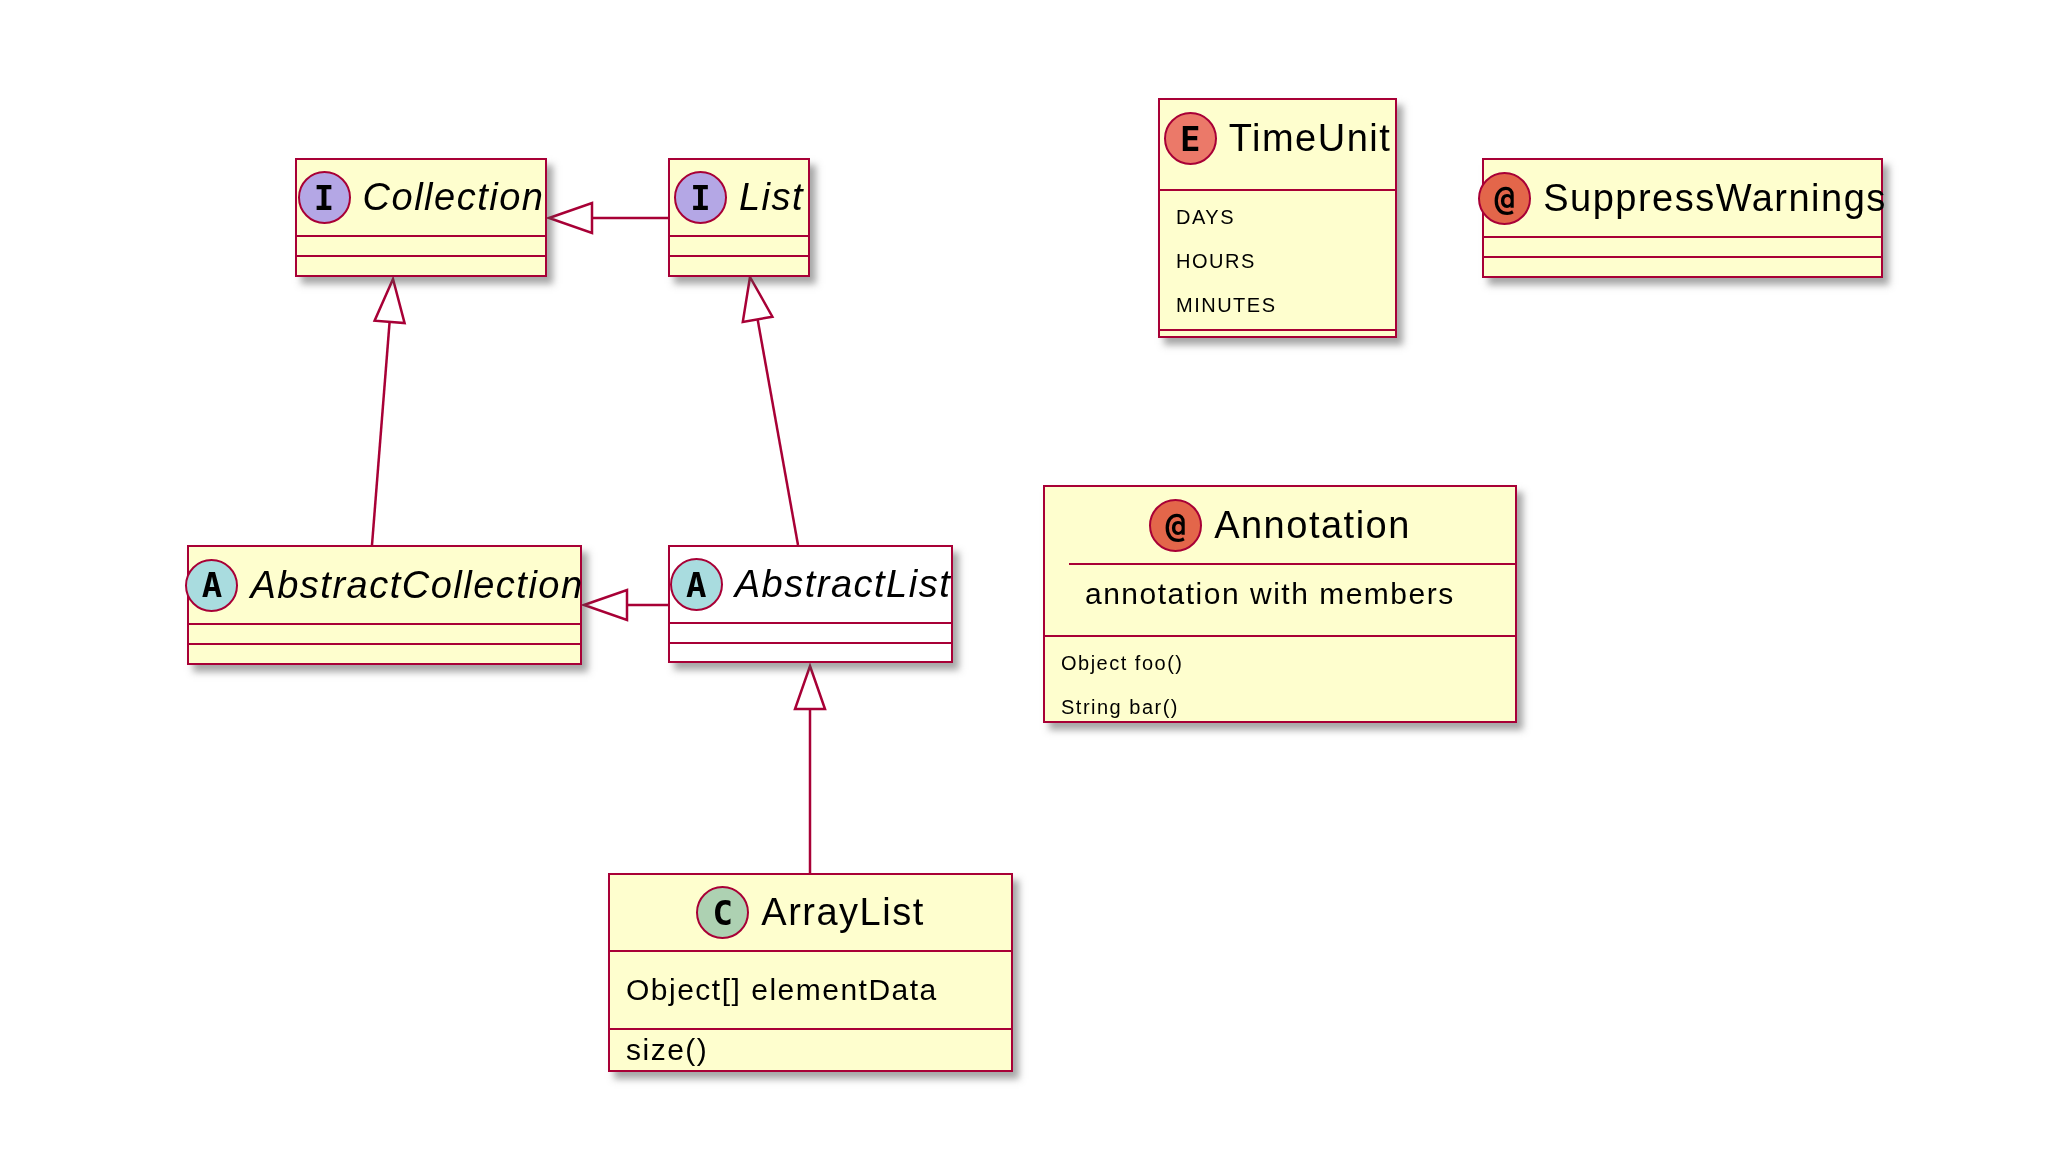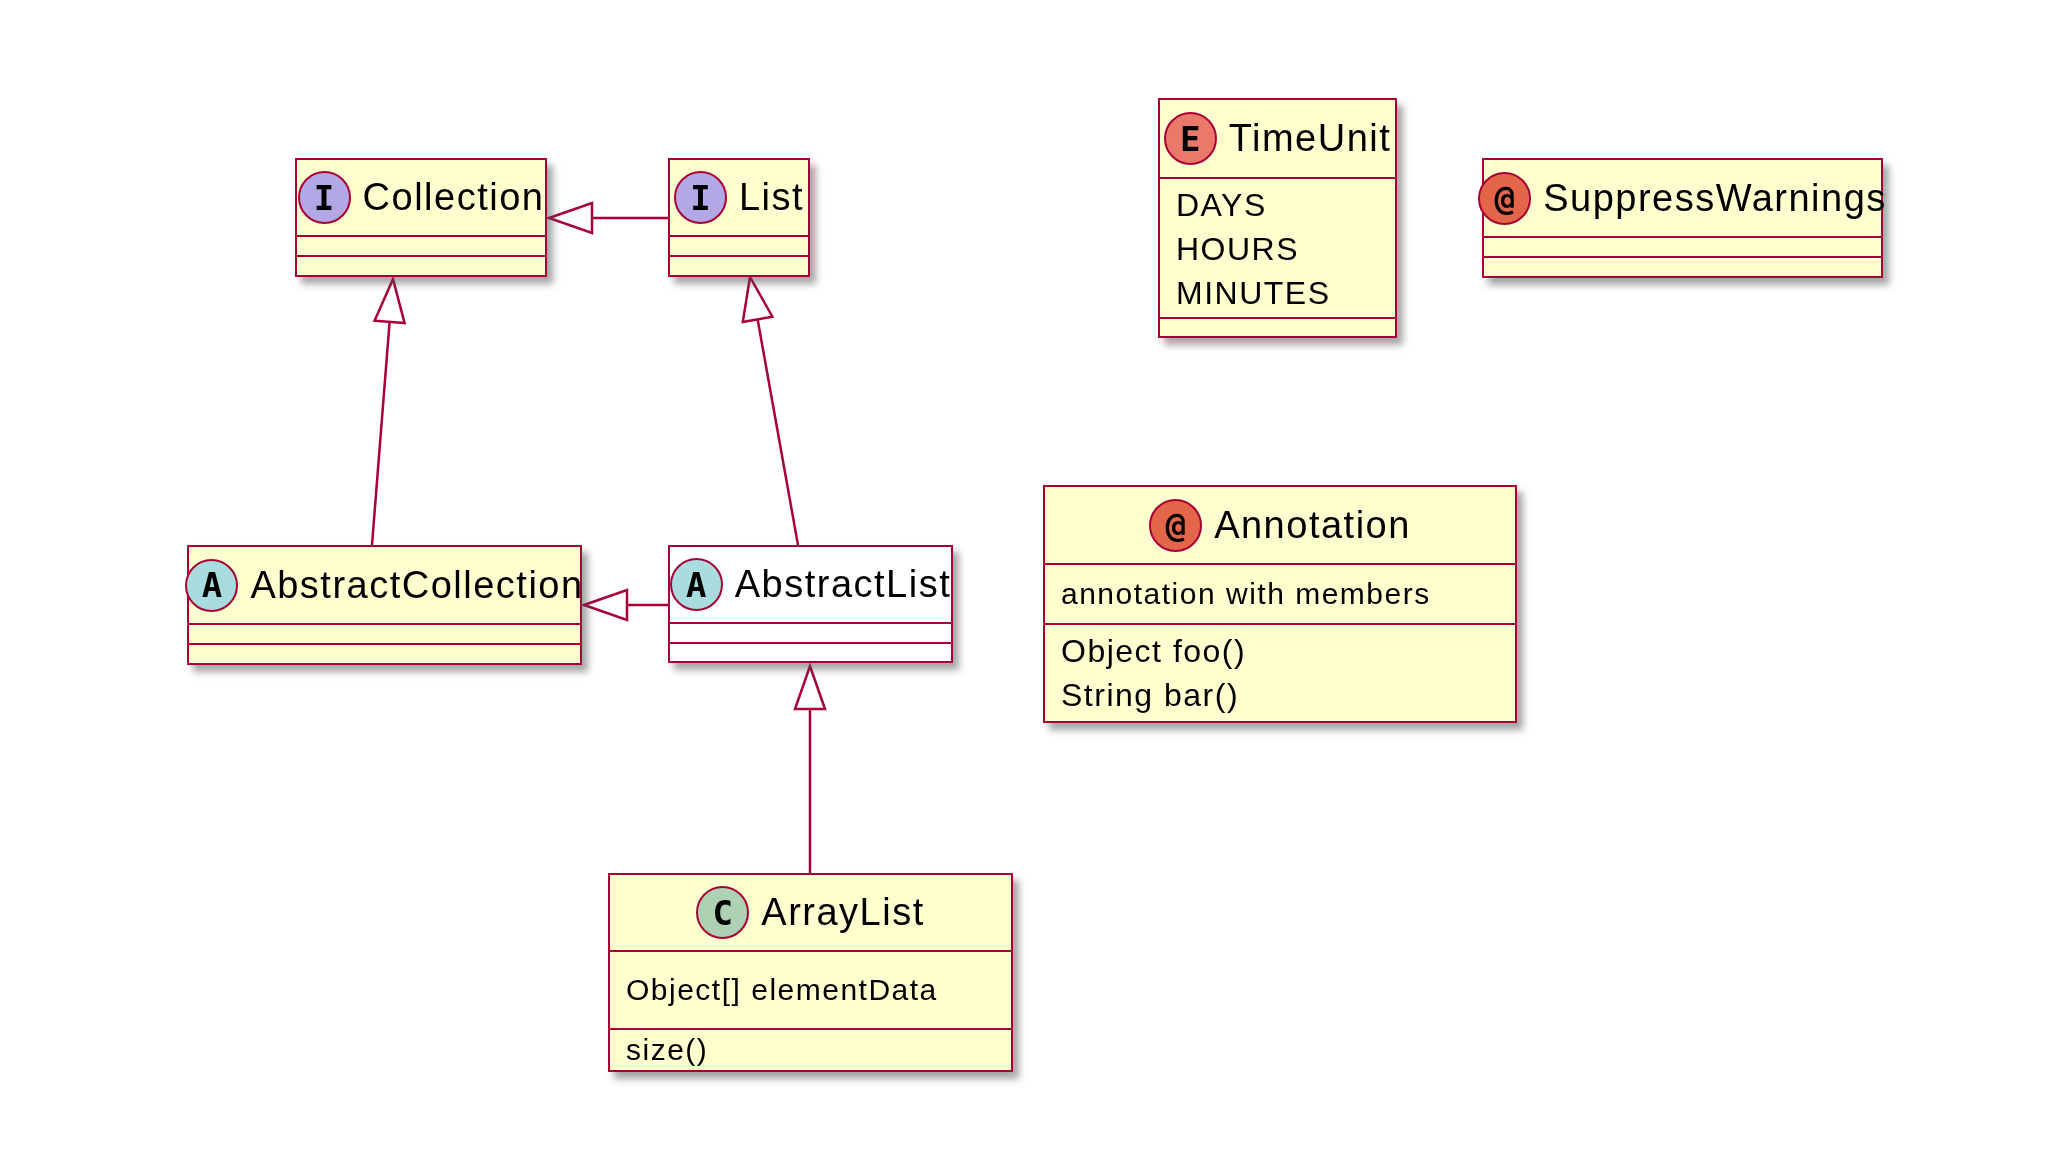--- a/index.html
+++ b/index.html
@@ -28,21 +28,21 @@
     justify-content:center;
     gap:12px;
     flex:0 0 auto;
     padding:0 10px;
   }
   .name{
     font-size:38px;
     letter-spacing:1.5px;
     white-space:nowrap;
   }
-  .italic .name{}
+  .italic .name{font-style:italic;}
   .spot{
     flex:0 0 auto;
     width:53px;height:53px;
     border-radius:50%;
     border:2.5px solid #A80036;
     box-sizing:border-box;
     display:flex;align-items:center;justify-content:center;
     font-family:"DejaVu Sans Mono", monospace;
     font-weight:bold;
     font-size:34px;
@@ -55,24 +55,25 @@
   .spot-enum{background:#EB7969;}
   .spot-annotation{background:#E3664A;}
   .sec{
     border-top:2px solid #A80036;
     box-sizing:border-box;
     flex:0 0 auto;
   }
   .sec.grow{flex:1 1 auto;}
   .members{
     padding:4px 0 0 16px;
-    font-size:32px;
+    font-size:20px;
     letter-spacing:1.5px;
     line-height:44px;
     white-space:nowrap;
+    margin-top:12px;
   }
   .single{
     display:flex;align-items:center;
     padding:0 0 0 16px;
     font-size:30px;
     letter-spacing:1.5px;
     white-space:nowrap;
   }
 </style>
 </head>
@@ -153,21 +154,21 @@
     </div>
     <div class="sec" style="height:20px;"></div>
     <div class="sec grow"></div>
   </div>
 
   <div class="node" style="left:1043px;top:485px;width:474px;height:238px;">
     <div class="title" style="height:76px;">
       <span class="spot spot-annotation">@</span>
       <span class="name">Annotation</span>
     </div>
-    <div class="sec single" style="height:60px;">
+    <div class="sec single" style="height:60px;margin-left:24px;">
       <span>annotation with members</span>
     </div>
     <div class="sec grow members">
       <div>Object foo()</div>
       <div>String bar()</div>
     </div>
   </div>
 
   <div class="node" style="left:608px;top:873px;width:405px;height:199px;">
     <div class="title" style="height:75px;">

